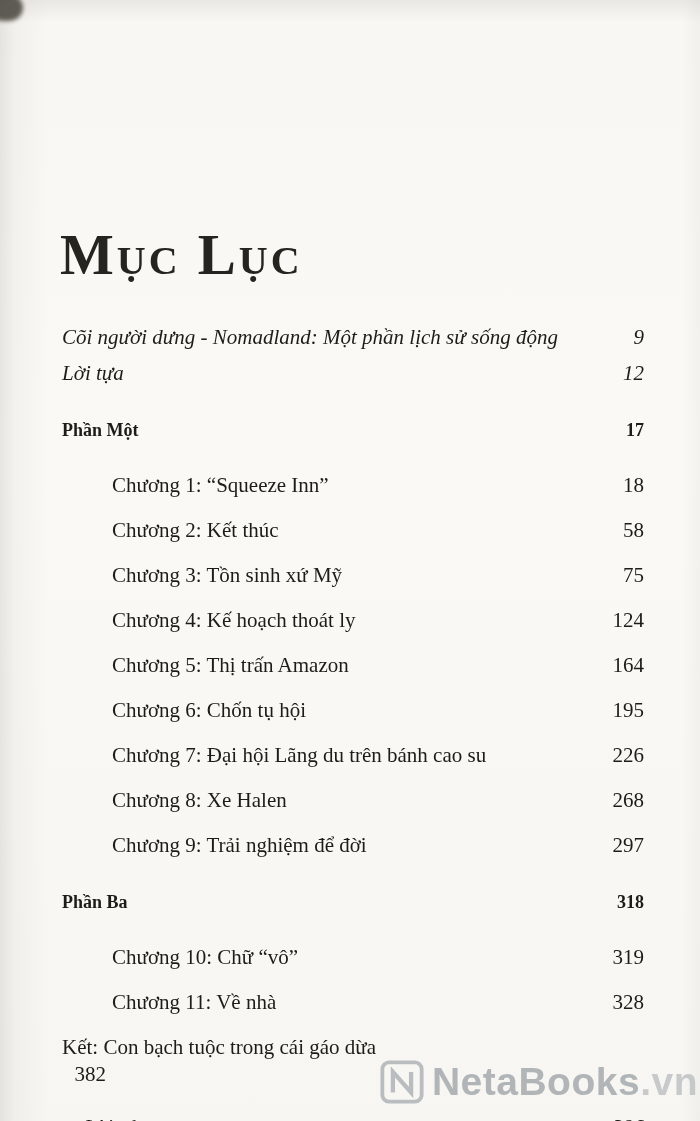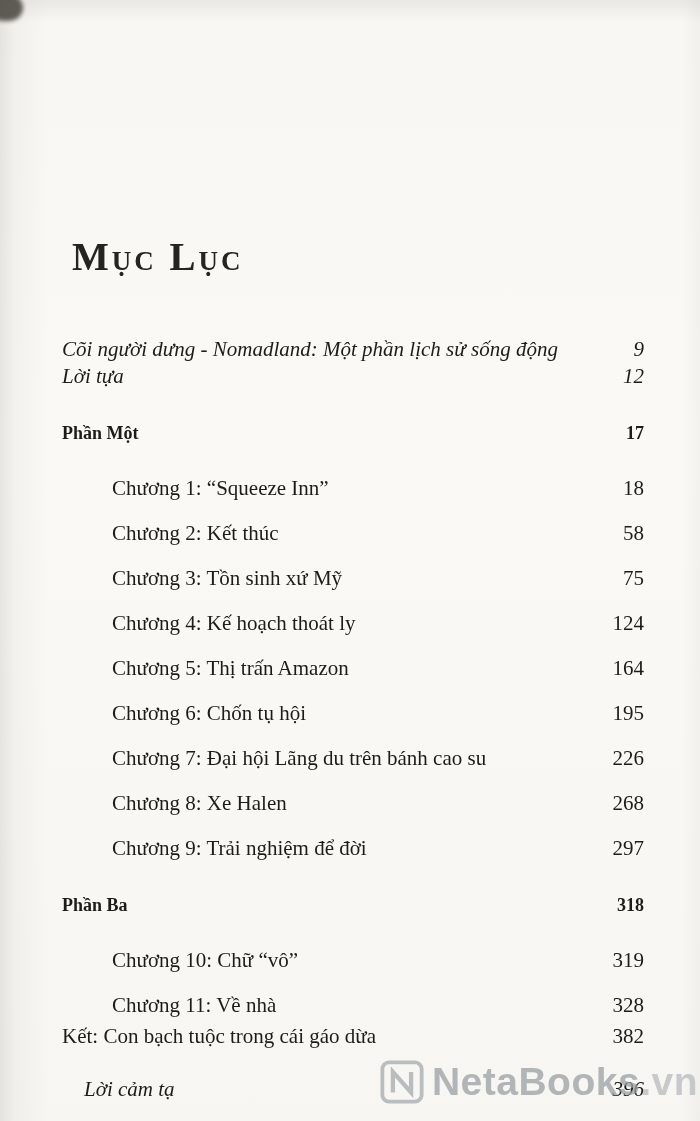--- a/index.html
+++ b/index.html
@@ -22,45 +22,45 @@
   .corner-mark {
     position: absolute; top: -6px; left: -7px;
     width: 30px; height: 27px;
     background: #46443c;
     border-radius: 30% 65% 60% 40%;
     filter: blur(2px);
     opacity: 0.85;
   }
   .title {
     position: absolute; left: 60px; top: 222px;
-    margin: 12px;
-    font-size: 39px;
+    margin: 0;
+    font-size: 57px;
     font-weight: 600;
     font-variant-caps: small-caps;
     letter-spacing: 3px;
     color: #26241f;
   }
   .toc {
     position: absolute; left: 62px; right: 56px; top: 324px;
     color: #1e1c18;
   }
   .row {
     display: flex; align-items: baseline;
     font-size: 21px; line-height: 27px;
   }
   .row .label { flex: 1 1 auto; padding-right: 12px; }
   .row .pagenum { flex: 0 0 auto; min-width: 44px; text-align: right; }
-  .row-front { font-style: italic; margin-top: 0; }
-  .toc .row:first-child { margin-top: 12px; align-items: flex-end; }
+  .row-front { font-style: italic; margin-top: 9px; }
+  .toc .row:first-child { margin-top: 0; align-items: flex-end; }
   .row-part { font-weight: bold; margin-top: 30px; font-size: 18px; }
   .row-part .pagenum { font-weight: bold; }
   .row-chapter { margin-top: 18px; }
   .row-chapter .label { padding-left: 50px; }
   .row-part + .row-chapter { margin-top: 28px; }
-  .row-closing { margin-top: 4px; }
+  .row-closing { margin-top: 18px; flex-direction: column; }
   .row-back { font-style: italic; margin-top: 26px; margin-left: 22px; }
   .watermark {
     position: absolute; right: 2px; bottom: 16px;
     display: flex; align-items: center; gap: 7px;
     font-family: "Liberation Sans", "DejaVu Sans", sans-serif;
     pointer-events: none;
     opacity: 0.75;
   }
   .wm-logo { width: 46px; height: 46px; display: block; }
   .wm-text {

